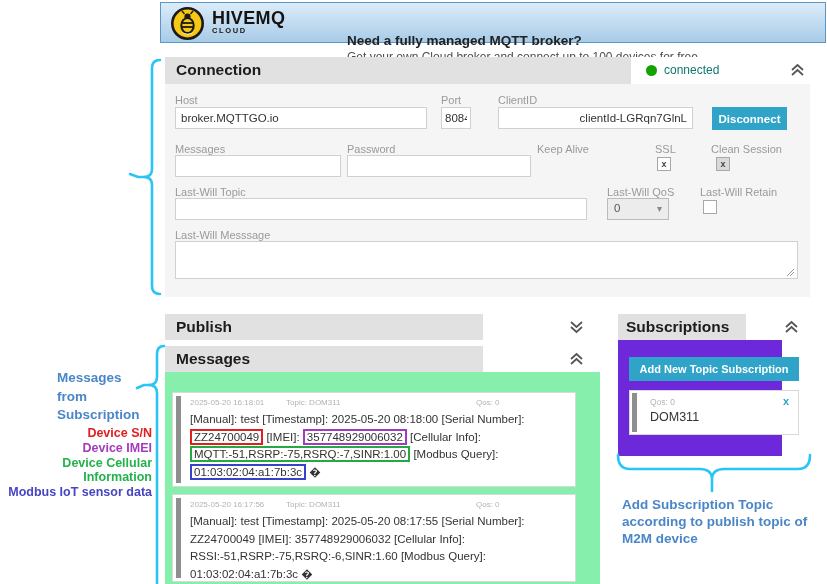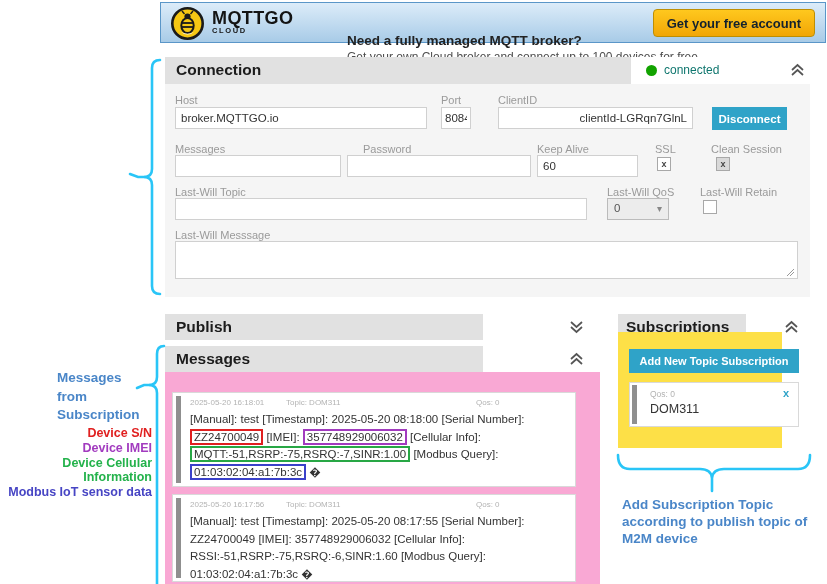--- a/index.html
+++ b/index.html
@@ -52,39 +52,39 @@
         font-family:"Liberation Sans",sans-serif; font-size:11.5px; }
   .resize-grip { position:absolute; }
 
   
   .pub-hdr { left:165px; top:314px; width:435px; }
   .pub-hdr .hdr-gray { width:318px; }
   .pub-hdr .hdr-white { left:318px; }
   .msg-hdr { left:165px; top:346px; width:435px; }
   .msg-hdr .hdr-gray { width:318px; }
   .msg-hdr .hdr-white { left:318px; }
-  .msg-body { position:absolute; left:165px; top:372px; width:435px; height:212px; background:#f9a8d4; }
+  .msg-body { position:absolute; left:165px; top:372px; width:435px; height:212px; background:#86efac; }
   .msg-card { position:absolute; left:7px; width:404px; background:#fff; border:1px solid #d9d9d9; }
   .msg-card .leftbar { position:absolute; left:3px; top:3px; bottom:3px; width:5px; background:#8f8f8f; }
   .msg-meta { position:absolute; top:5px; left:17px; right:6px; font-size:8px; color:#b3b3b3; }
   .msg-meta .m-topic { position:absolute; left:96px; top:0; }
   .msg-meta .m-qos { position:absolute; left:286px; top:0; }
   .msg-text { position:absolute; left:17px; top:18px; right:7px; font-size:11.5px; color:#333;
               line-height:17.5px; word-wrap:break-word; }
   .hl { border-style:solid; border-width:2px; padding:0 2px; }
   .hl-red { border-color:#e02020; }
   .hl-purple { border-color:#a23bbf; }
   .hl-green { border-color:#28a745; }
   .hl-blue { border-color:#3a41c9; }
 
   
   .sub-hdr { left:618px; top:314px; width:192px; }
   .sub-hdr .hdr-gray { width:128px; }
   .sub-hdr .hdr-white { left:128px; }
-  .sub-body { position:absolute; left:618px; top:332px; width:164px; height:116px; background:#fde047; }
+  .sub-body { position:absolute; left:618px; top:340px; width:164px; height:116px; background:#6d28d9; }
   .add-sub-btn { left:11px; top:17px; width:170px; height:24px; }
   .sub-card { position:absolute; left:11px; top:50px; width:170px; height:45px; background:#fff; border:1px solid #d9d9d9; }
   .sub-card .leftbar { position:absolute; left:2px; top:2px; bottom:2px; width:5px; background:#8f8f8f; }
   .sub-qos { position:absolute; left:20px; top:6px; font-size:8.5px; color:#b3b3b3; }
   .sub-topic { position:absolute; left:20px; top:19px; font-size:12.5px; color:#333; }
   .sub-remove { position:absolute; right:9px; top:4px; font-size:11px; font-weight:bold; color:#2fa3c8; cursor:pointer; }
 
   
   .note-blue { position:absolute; color:#4a86c8; font-weight:bold; }
   .conn-note { left:2px; top:166px; width:140px; font-size:13.5px; line-height:16.5px; }
@@ -109,28 +109,27 @@
       <circle cx="17.5" cy="17.5" r="15.2" fill="#f6c713" stroke="#1a1a1a" stroke-width="2.6"></circle>
       <circle cx="17.5" cy="10.5" r="3.1" fill="#1a1a1a"></circle>
       <line x1="14.5" y1="8" x2="12" y2="5" stroke="#1a1a1a" stroke-width="1.4"></line>
       <line x1="20.5" y1="8" x2="23" y2="5" stroke="#1a1a1a" stroke-width="1.4"></line>
       <ellipse cx="17.5" cy="19.5" rx="6.2" ry="7.6" fill="#f6c713" stroke="#1a1a1a" stroke-width="2"></ellipse>
       <line x1="11.6" y1="17" x2="23.4" y2="17" stroke="#1a1a1a" stroke-width="1.8"></line>
       <line x1="11.8" y1="21" x2="23.2" y2="21" stroke="#1a1a1a" stroke-width="1.8"></line>
       <path d="M11 26 Q17.5 31 24 26 Q17.5 29.5 11 26 Z" fill="#ffffff"></path>
     </svg>
     <div class="wordmark">
-      <div class="primary">MQTTGO</div>
+      <div class="primary">HIVEMQ</div>
       <div class="secondary">CLOUD</div>
     </div>
     <div class="banner-text">
       <div class="banner-headline">Need a fully managed MQTT broker?</div>
       <div class="banner-sub">Get your own Cloud broker and connect up to 100 devices for free.</div>
     </div>
-    <button class="cta-btn">Get your free account</button>
   </div>
 
   <div class="conn-panel">
     <div class="conn-hdr hdrbar">
       <div class="hdr-gray"></div>
       <div class="hdr-white"></div>
       <div class="hdr-title">Connection</div>
       <div class="status">
         <span class="status-dot"></span>
         <span class="status-label">connected</span>
@@ -144,24 +143,23 @@
     <div class="flabel" style="left:10px; top:37px;">Host</div>
     <input class="finput" style="left: 10px; top: 50px; width: 252px;" value="broker.MQTTGO.io">
     <div class="flabel" style="left:276px; top:37px;">Port</div>
     <input class="finput" style="left: 276px; top: 50px; width: 30px; padding: 0px 3px;" value="8084">
     <div class="flabel" style="left:333px; top:37px;">ClientID</div>
     <input class="finput" style="left: 333px; top: 50px; width: 195px; text-align: right;" value="clientId-LGRqn7GlnL">
     <button class="btn-teal" style="left:547px; top:50px; width:75px; height:23px;">Disconnect</button>
 
     <div class="flabel" style="left:10px; top:86px;">Messages</div>
     <input class="finput" style="left: 10px; top: 98px; width: 166px;" value="">
-    <div class="flabel" style="left:182px; top:86px;margin-left:16px;">Password</div>
+    <div class="flabel" style="left:182px; top:86px;">Password</div>
     <input class="finput" style="left: 182px; top: 98px; width: 184px;" value="">
     <div class="flabel" style="left:372px; top:86px;">Keep Alive</div>
-    <input class="finput" style="left: 372px; top: 98px; width: 101px;" value="60">
     <div class="flabel" style="left:490px; top:86px;">SSL</div>
     <div class="cbox" style="left:492px; top:100px;">x</div>
     <div class="flabel" style="left:546px; top:86px;">Clean Session</div>
     <div class="cbox filled" style="left:551px; top:100px;">x</div>
 
     <div class="flabel" style="left:10px; top:129px;">Last-Will Topic</div>
     <input class="finput" style="left: 10px; top: 141px; width: 412px;" value="">
     <div class="flabel" style="left:442px; top:129px;">Last-Will QoS</div>
     <div class="qos-select" style="left:442px; top:141px; width:62px;">
       <span>0</span>

